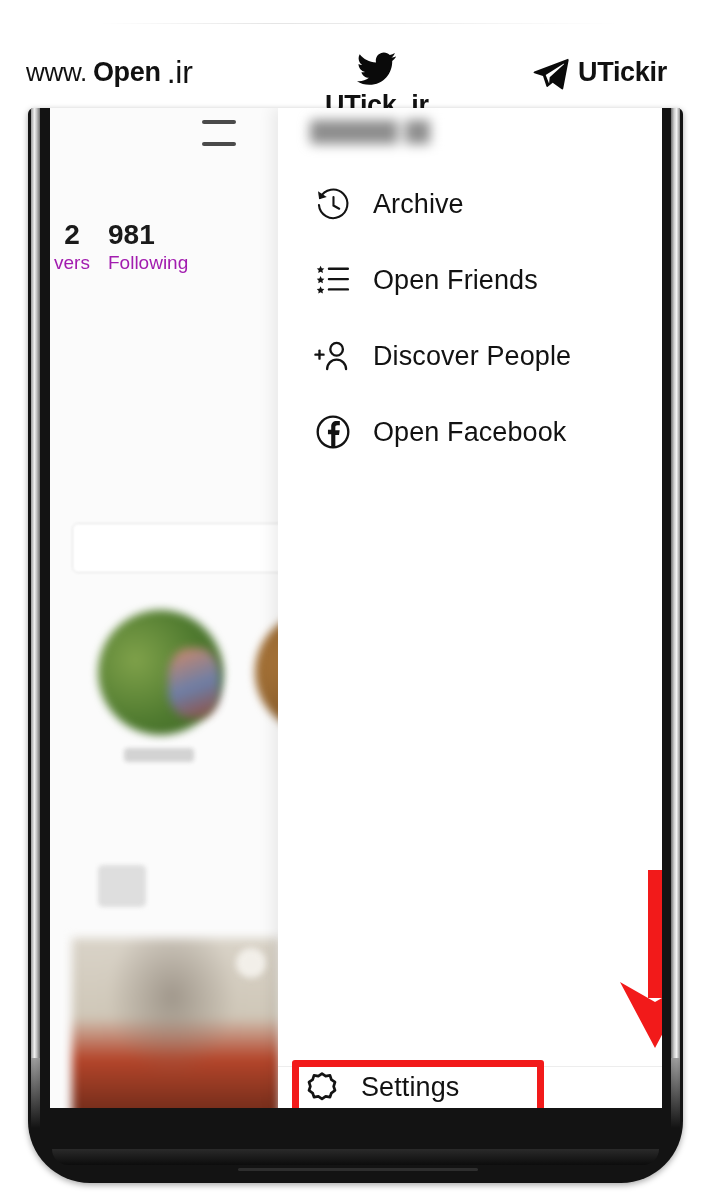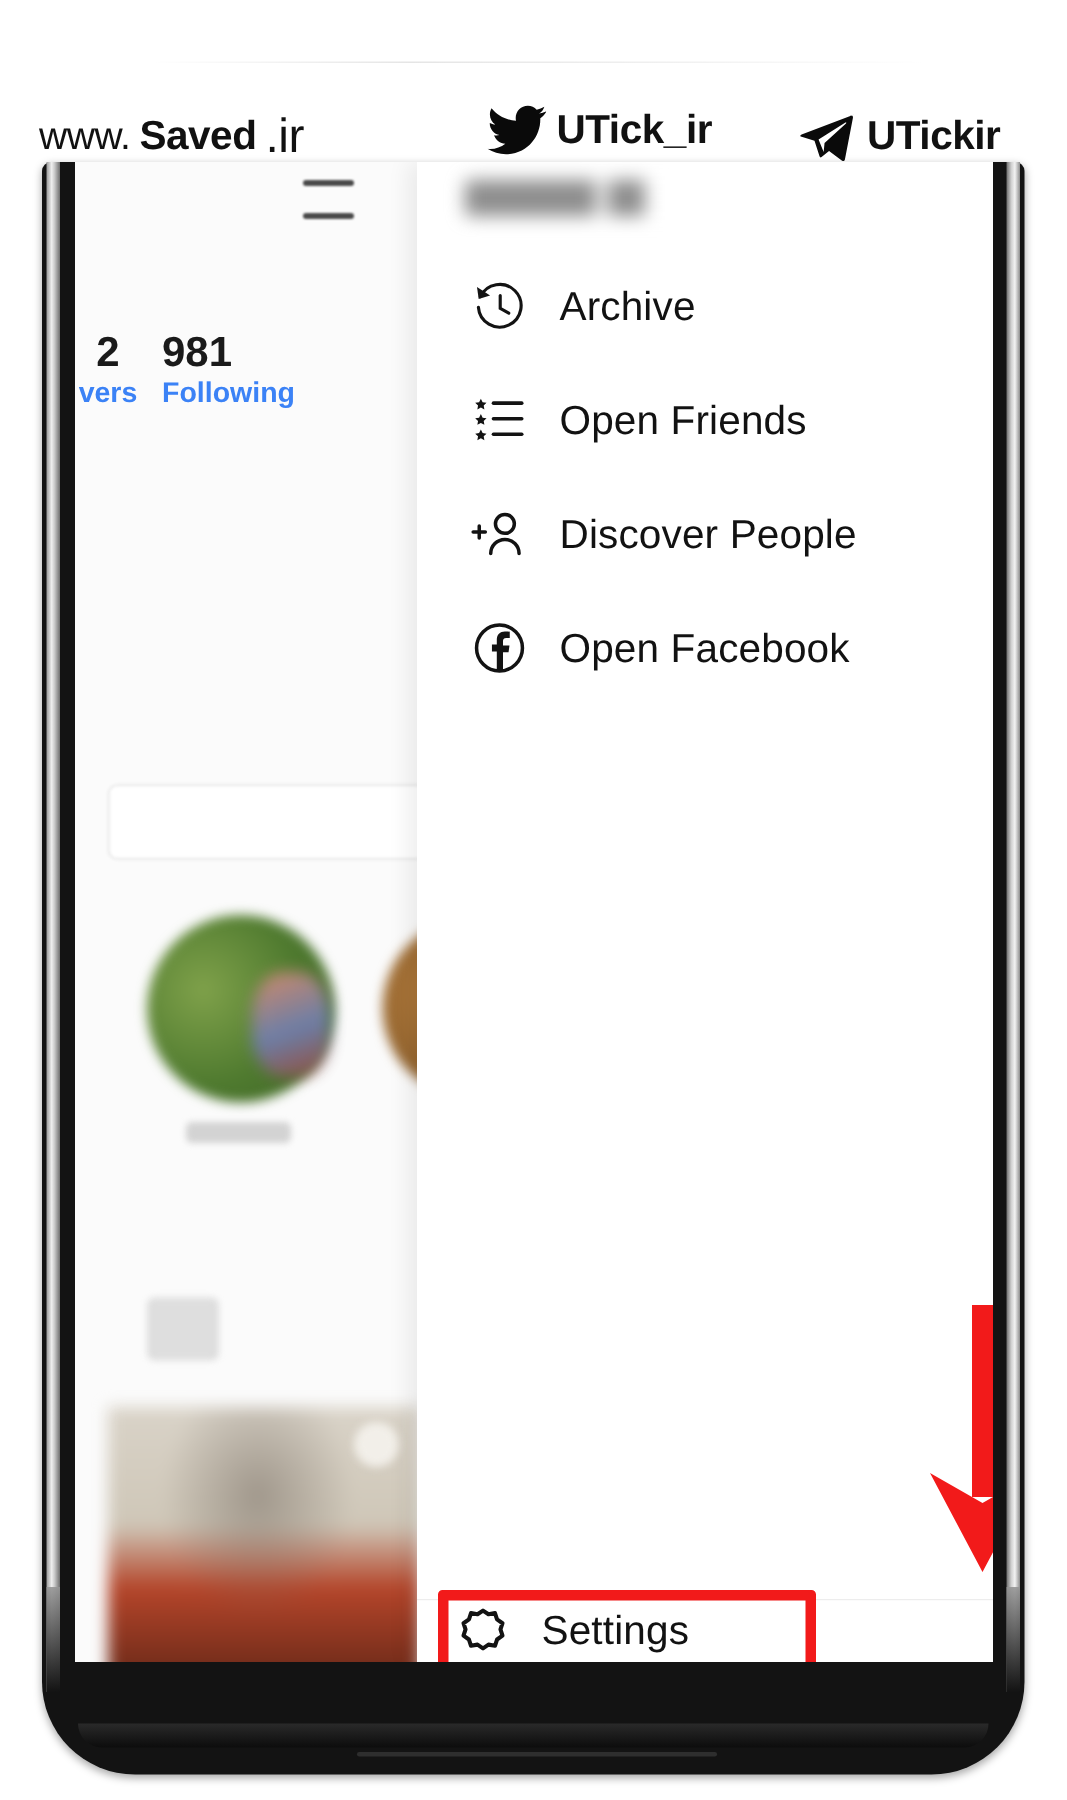--- a/index.html
+++ b/index.html
@@ -6,35 +6,34 @@
   body{
     width:711px;height:1200px;background:#ffffff;
     font-family:"Liberation Sans", sans-serif;
     overflow:hidden;position:relative;
   }
 
   
   #brand-bar{
     position:absolute;left:0;top:0;width:711px;height:108px;
     background:#ffffff;
-    margin-top:18px;
   }
   #brand-hairline{
     position:absolute;left:100px;top:23px;width:520px;height:1px;
     background:linear-gradient(to right,rgba(0,0,0,0),rgba(0,0,0,.10),rgba(0,0,0,.06),rgba(0,0,0,0));
   }
   .brand-item{
     position:absolute;display:flex;align-items:center;gap:6px;
     color:#111;font-weight:700;font-size:27px;letter-spacing:-.3px;
     white-space:nowrap;
   }
   #brand-site{left:26px;top:54px;font-weight:700;}
   #brand-site .w{font-weight:400;font-size:26px;}
   #brand-site .tld{font-weight:400;font-size:32px;}
-  #brand-twitter{left:325px;top:52px;}
+  #brand-twitter{left:325px;top:52px;flex-direction:column;}
   #brand-telegram{left:532px;top:56px;}
   .brand-glyph{display:inline-block;width:40px;height:32px;}
   .brand-glyph svg{display:block;}
 
   
   #phone{
     position:absolute;left:28px;top:108px;width:655px;height:1075px;
   }
   
   #phone-shell{
@@ -89,21 +88,21 @@
   #bg-hamburger span{display:block;height:4px;background:#4a4a4a;border-radius:2px;}
   #bg-stat-followers{
     position:absolute;left:-8px;top:112px;width:60px;text-align:center;
     filter:blur(.5px);
   }
   #bg-stat-following{
     position:absolute;left:58px;top:112px;width:130px;text-align:left;
     filter:blur(.5px);
   }
   .bg-stat-num{font-size:28px;font-weight:700;color:#1a1a1a;line-height:1.1;}
-  .bg-stat-lbl{font-size:19px;color:#3b82f6;line-height:1.3;font-weight:bold;}
+  .bg-stat-lbl{font-size:19px;color:#a21caf;line-height:1.3;}
   #bg-editbtn{
     position:absolute;left:22px;top:415px;width:210px;height:48px;
     border:1px solid #e2e2e2;border-radius:6px;background:#fff;filter:blur(1px);
   }
   #bg-highlight-1{
     position:absolute;left:48px;top:502px;width:125px;height:125px;border-radius:50%;
     background:radial-gradient(circle at 30% 40%,#7fa14a,#4f7a2f 55%,#3d6326);
     filter:blur(4px);
   }
   #bg-highlight-1b{
@@ -186,21 +185,21 @@
   }
 </style>
 </head>
 <body>
 
 <div id="brand-bar">
   <div id="brand-hairline"></div>
 
   <div id="brand-site" class="brand-item">
     <span class="w">www.</span>
-      <span>Saved</span>
+      <span>Open</span>
       <span class="tld">.ir</span>
   </div>
 
   <div id="brand-twitter" class="brand-item">
     <span class="brand-glyph">
       <svg viewBox="0 0 40 34" width="40" height="34" aria-hidden="true">
         <path fill="#0a0a0a" d="M39 4.4c-1.4.6-3 1-4.6 1.2 1.7-1 2.9-2.6 3.5-4.5-1.6.9-3.3 1.6-5.1 2C31.3 1.4 29.2.5 26.9.5c-4.5 0-8.1 3.6-8.1 8.1 0 .6.1 1.3.2 1.9C12.3 10.1 6.5 7 2.7 2.2c-.7 1.2-1.1 2.6-1.1 4.1 0 2.8 1.4 5.3 3.6 6.7-1.3 0-2.6-.4-3.7-1v.1c0 3.9 2.8 7.2 6.5 7.9-.7.2-1.4.3-2.1.3-.5 0-1 0-1.5-.1 1 3.2 4 5.5 7.5 5.6-2.8 2.2-6.3 3.5-10 3.5-.7 0-1.3 0-1.9-.1 3.6 2.3 7.8 3.6 12.3 3.6 14.8 0 22.9-12.2 22.9-22.9v-1c1.6-1.1 2.9-2.6 3.9-4.2z"></path>
       </svg>
     </span>
     <span>UTick_ir</span>

